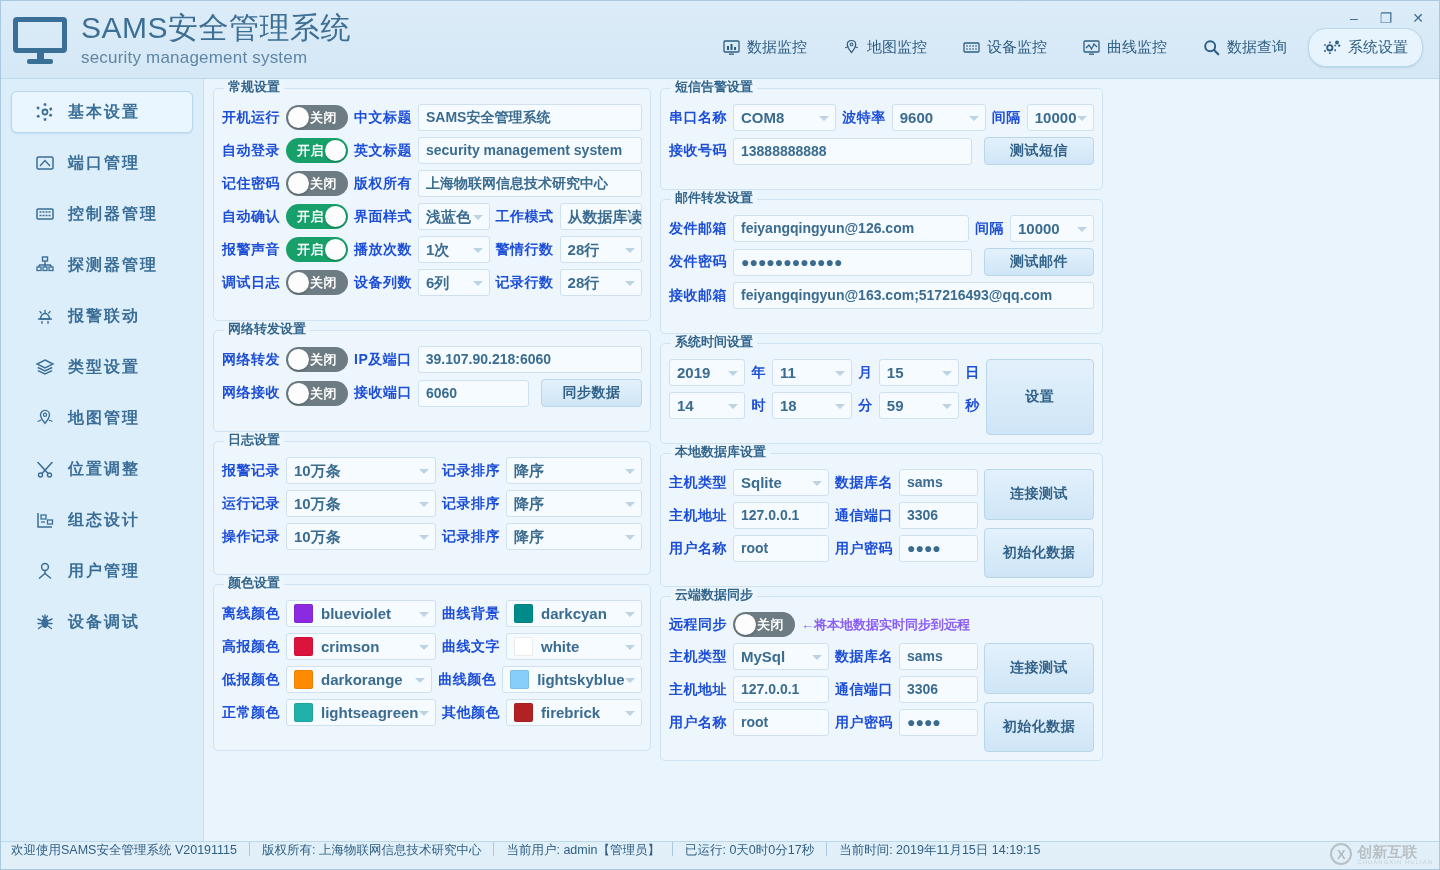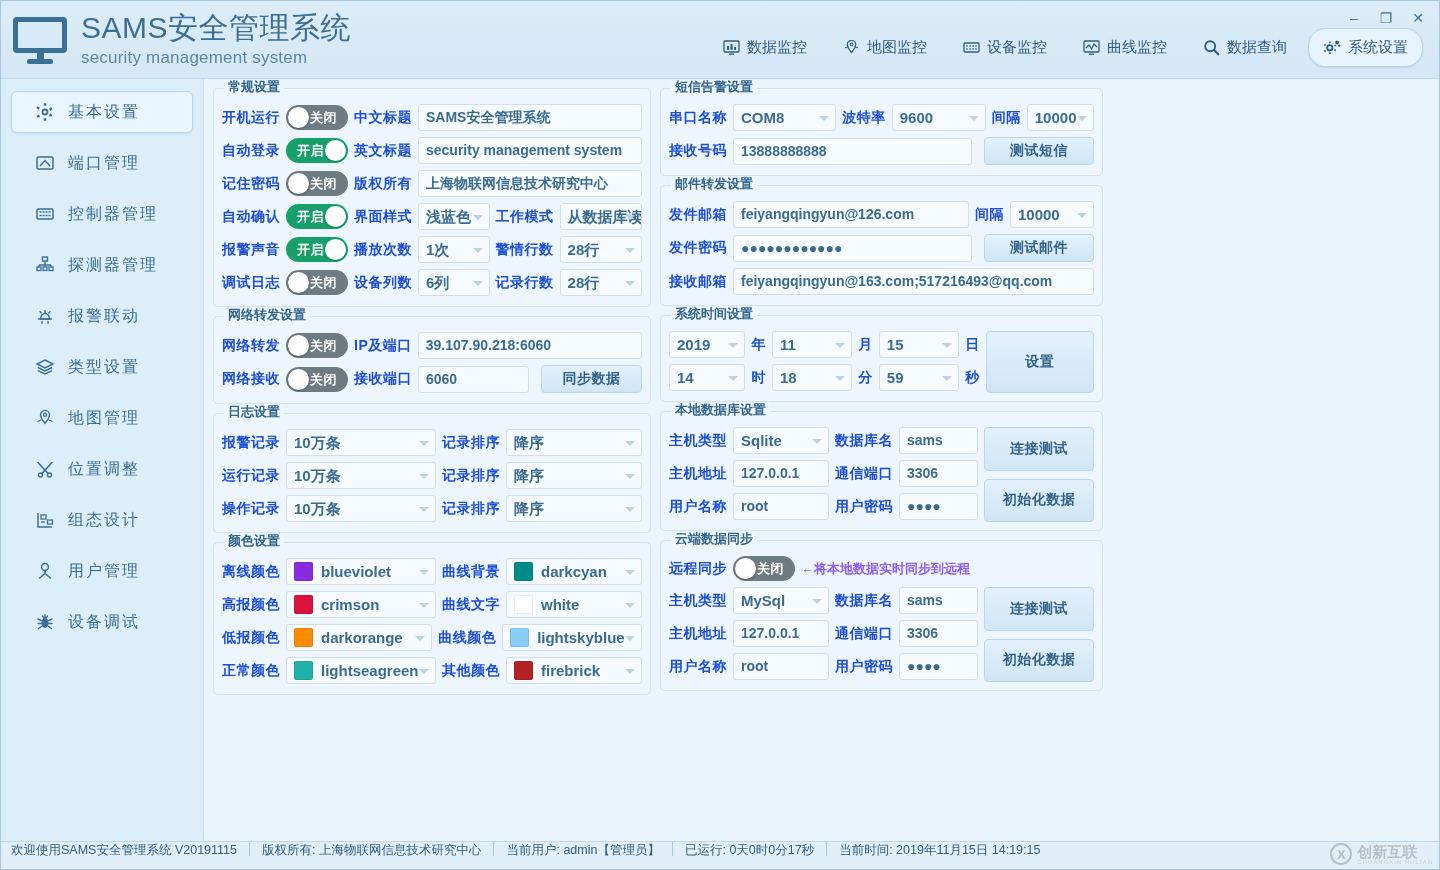--- a/index.html
+++ b/index.html
@@ -75,20 +75,21 @@
   .body {
     flex: 1; display: flex; min-height: 0;
   }
 
   
   .sidebar {
     width: 203px; flex: 0 0 203px;
     background: #ddeefb;
     border-right: 1px solid #c4dcee;
     padding: 12px 10px 0 10px;
+    font-weight: bold;
   }
   .side-item {
     display: flex; align-items: center; gap: 12px;
     height: 42px; padding: 0 0 0 22px; margin-bottom: 9px;
     border-radius: 6px; color: #3a6e97; font-size: 16px; cursor: pointer;
     border: 1px solid transparent; letter-spacing: 2px;
   }
   .side-item.active {
     background: #e9f6ff; border: 1px solid #b6d7ee;
     box-shadow: 0 1px 2px rgba(70,120,160,.15);
@@ -113,21 +114,21 @@
     border-radius: 5px;
     background: #edf6fd;
     padding: 15px 8px 8px 8px;
   }
   .group > .glegend {
     position: absolute; top: -9px; left: 10px;
     background: #edf6fd; padding: 0 4px;
     font-size: 13px; color: #33658c; line-height: 1;
   }
   .row { display: flex; align-items: center; gap: 6px; margin-bottom: 6px; }
-  .row:last-child { margin-bottom: 2px; }
+  .row:last-child { margin-bottom: 16px; }
   .lab {
     font-size: 14px; color: #1d4ed8; white-space: nowrap; letter-spacing: .5px;
   }
 
   
   .toggle {
     width: 62px; height: 25px; border-radius: 13px;
     display: flex; align-items: center; position: relative;
     cursor: pointer; flex: 0 0 62px;
   }

